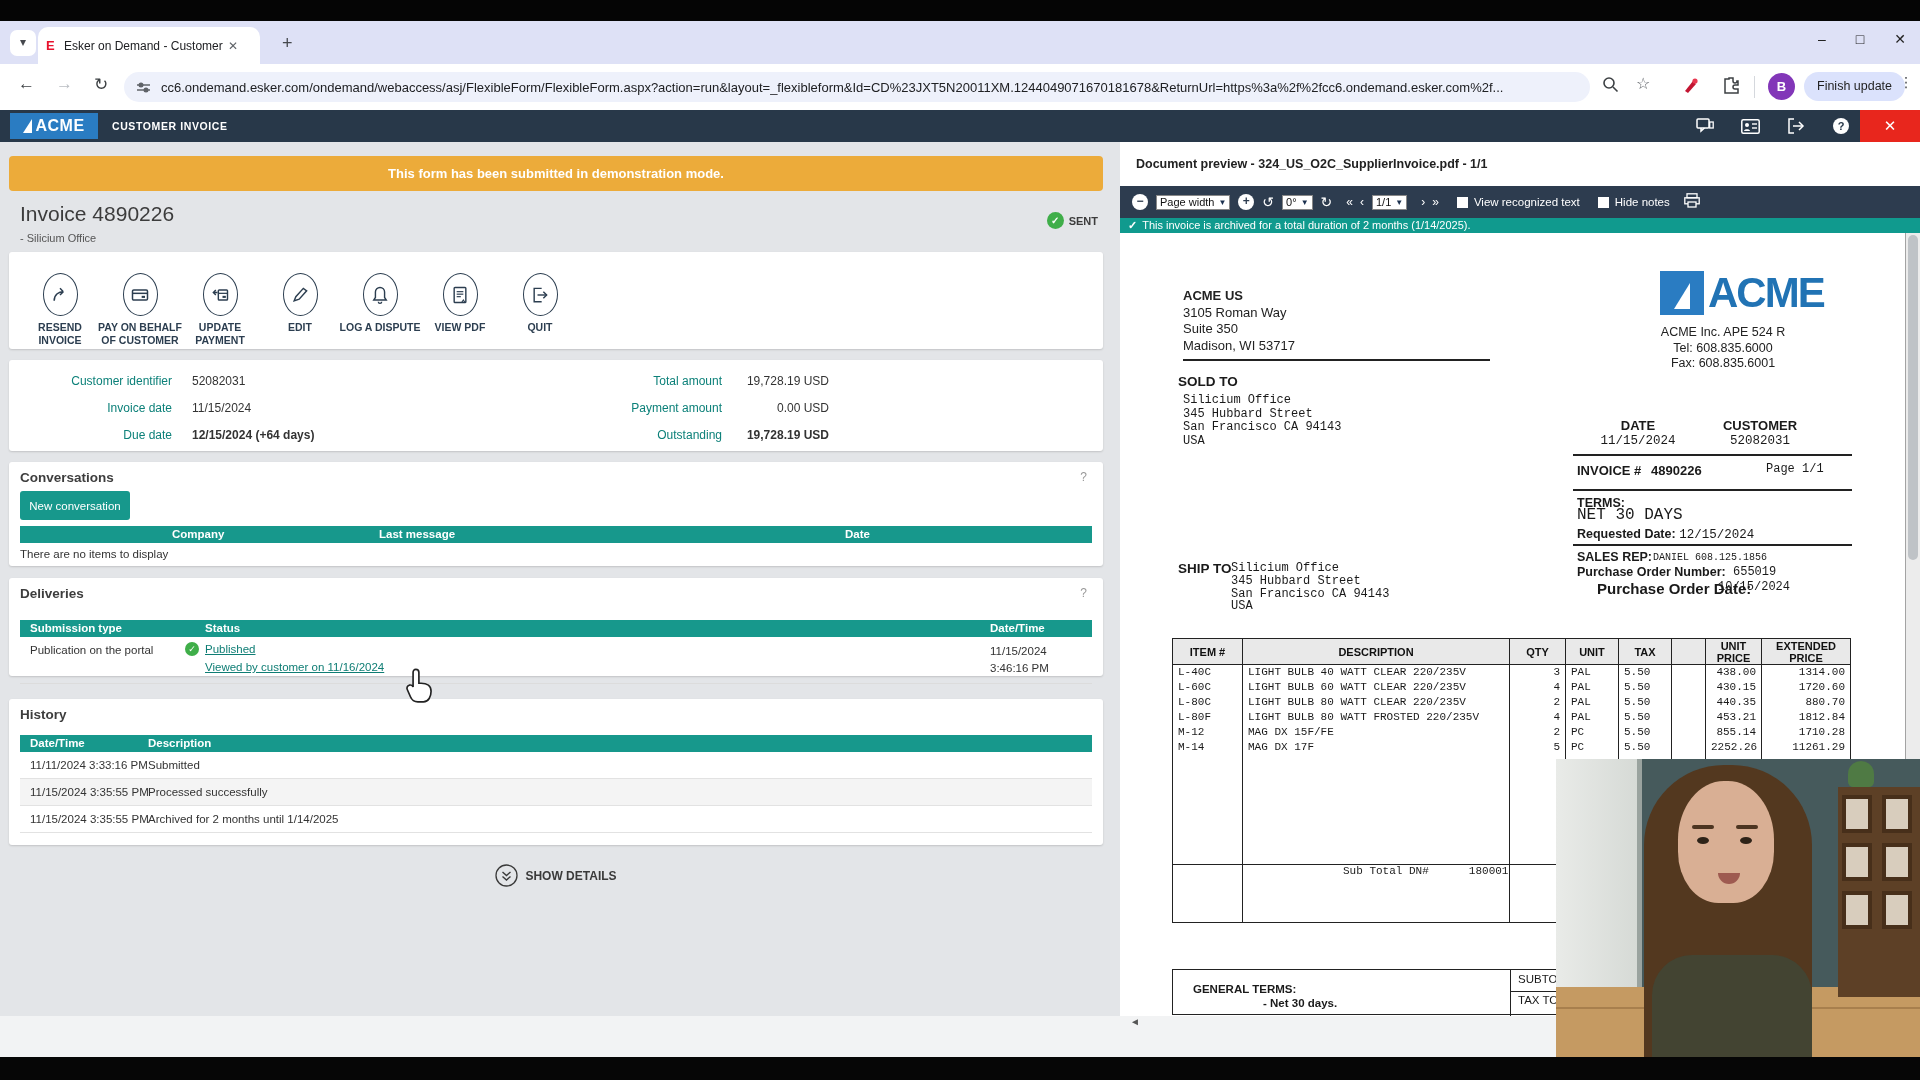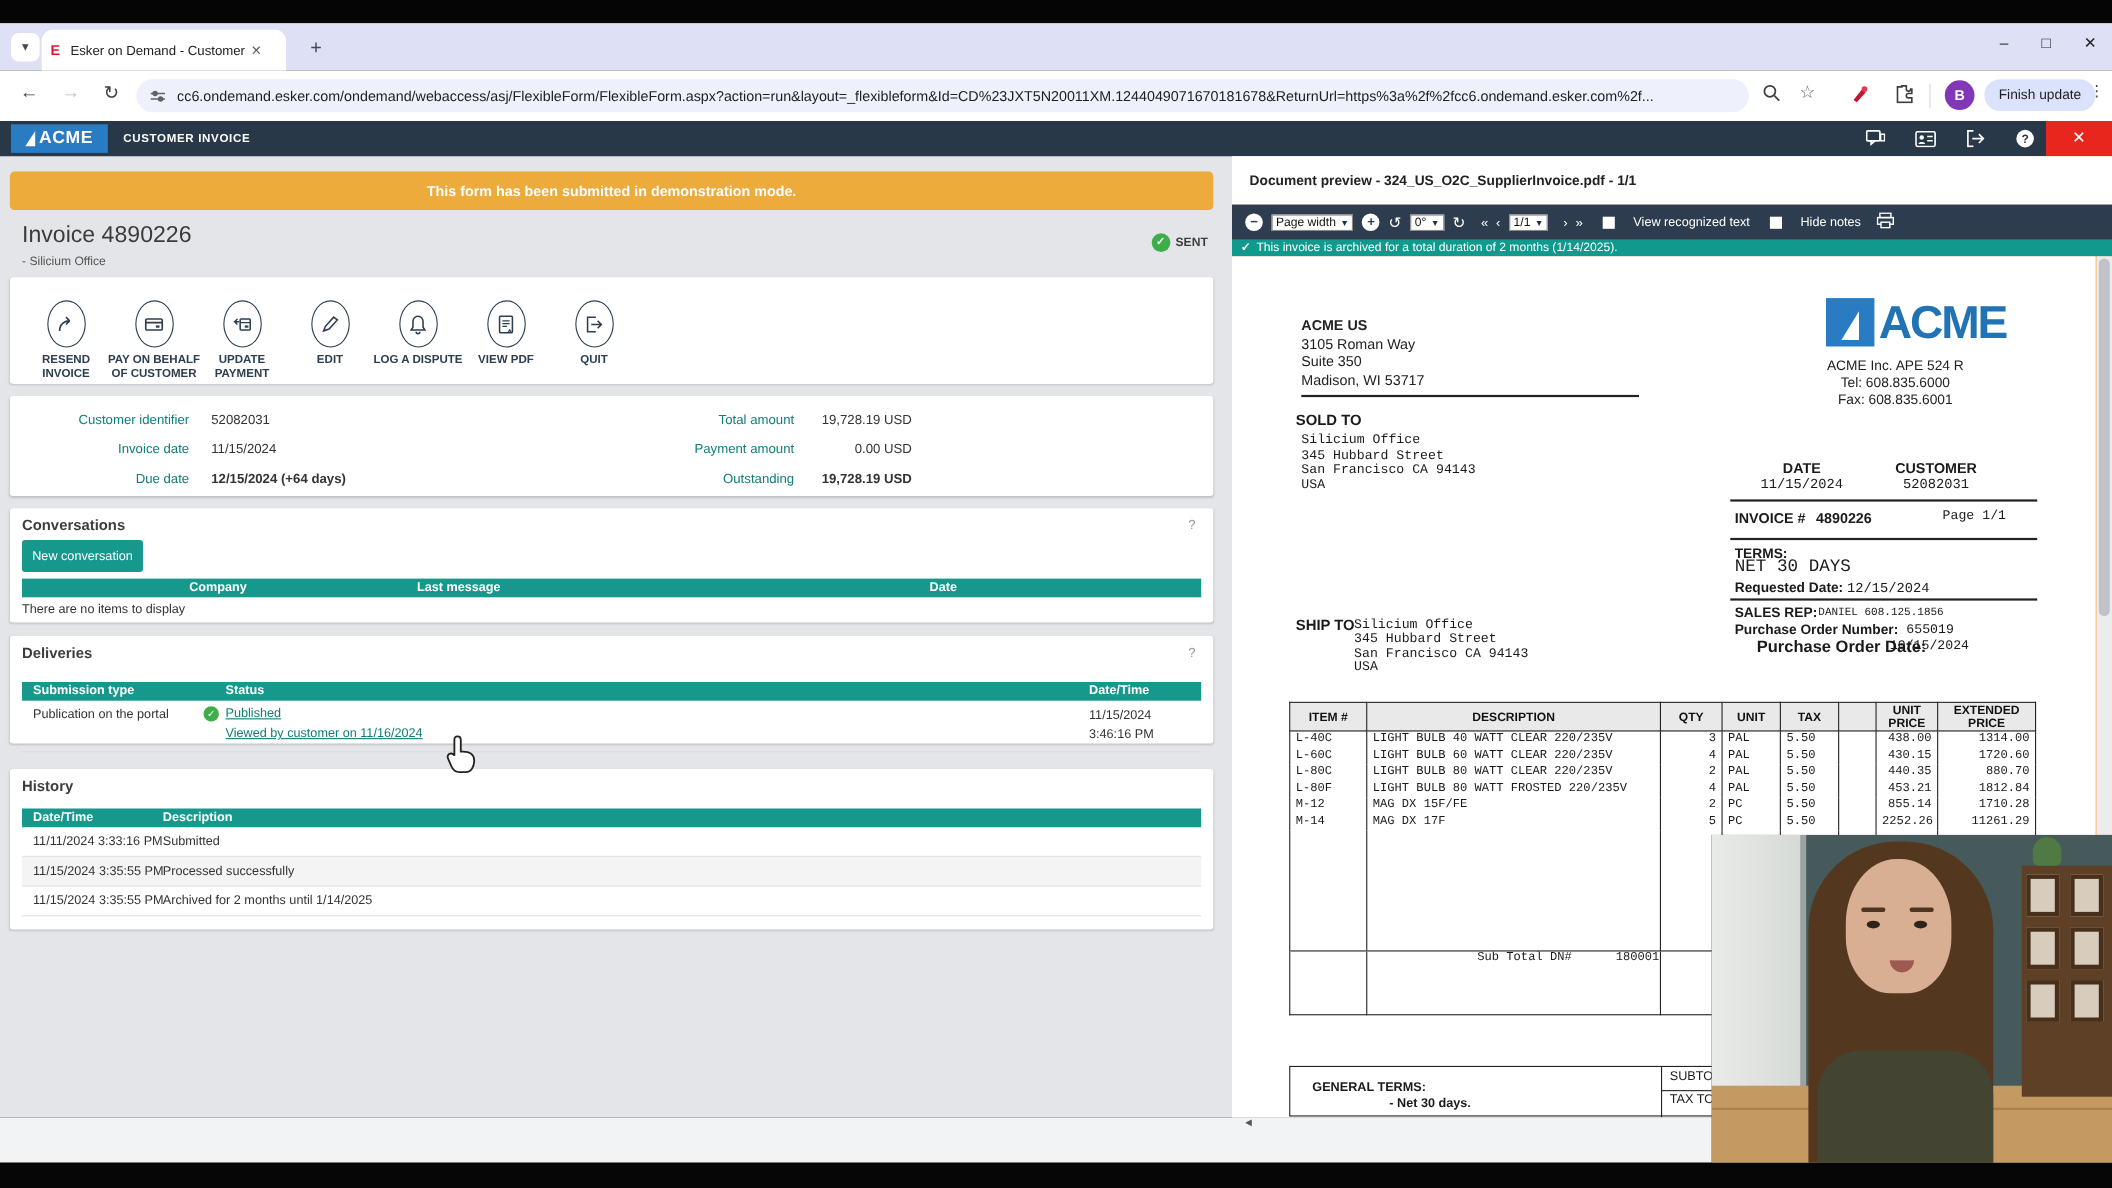--- a/index.html
+++ b/index.html
@@ -92,29 +92,29 @@
   .hist-bar { top:36px; }
   .hist-row { position:absolute; left:11px; width:1072px; height:27px; line-height:27px; font-size:11.5px; color:#333; border-bottom:1px solid #e2e2e2; }
   .hist-row .t { position:absolute; left:10px; }
   .hist-row .d { position:absolute; left:128px; }
   .hist-row.alt { background:#f4f4f4; }
 
   .show-details { position:absolute; left:9px; top:722px; width:1094px; text-align:center; }
   .sd-inner { display:inline-flex; align-items:center; gap:7px; font-size:12px; font-weight:bold; color:#3a3a3a; }
 
   
-  .right { position:absolute; left:1120px; top:0; width:800px; height:874px; background:#fdba74; }
+  .right { position:absolute; left:1120px; top:0; width:800px; height:874px; background:#a3a3a3; }
   .pv-header { position:absolute; top:0; left:0; width:800px; height:44px; font-size:12.5px; font-weight:bold; color:#222; line-height:44px; padding-left:16px; background:#fff; }
   .pv-toolbar { position:absolute; top:44px; left:0; width:800px; height:32px; background:#2d3c4f; display:flex; align-items:center; gap:8px; padding-left:12px; color:#fff; font-size:12px; }
   .circle-btn { width:16px; height:16px; border-radius:50%; background:#fff; color:#2d3c4f; font-size:12px; font-weight:bold; text-align:center; line-height:15px; }
   .tb-select { background:#fff; color:#111; font-size:11px; height:15px; border:1px solid #888; display:flex; align-items:center; padding:0 3px; gap:4px; }
   .tb-select .car { color:#1a2f4e; font-size:8px; }
   .tb-arrows { display:flex; gap:7px; font-size:12px; margin-left:6px; }
   .cb { width:11px; height:11px; background:#fff; display:inline-block; }
-  .tb-check { display:flex; align-items:center; gap:17px; margin-left:10px; font-size:11.5px; }
+  .tb-check { display:flex; align-items:center; gap:6px; margin-left:10px; font-size:11.5px; }
   .rot { font-size:14px; }
   .pv-notice { position:absolute; top:76px; left:0; width:800px; height:15px; background:#109a8e; color:#fff; font-size:11px; line-height:15px; padding-left:8px; }
   .pv-notice .chk { font-weight:bold; margin-right:5px; }
 
   .pdf { position:absolute; top:91px; left:0; width:785px; height:783px; background:#fff; overflow:hidden; color:#1a1a1a; }
   .mono { font-family:"Liberation Mono", monospace; }
   .abs { position:absolute; }
   .rule { position:absolute; background:#222; height:1.5px; }
   .pdf-vendor { left:63px; top:55px; font-size:13px; line-height:16.5px; color:#222; }
   .pdf-vendor .nm { font-weight:bold; }
@@ -454,20 +454,30 @@
         <div class="hist-row alt" style="top:80px">
           <span class="t">11/15/2024 3:35:55 PM</span>
             <span class="d">Processed successfully</span>
         </div>
         <div class="hist-row" style="top:107px">
           <span class="t">11/15/2024 3:35:55 PM</span>
             <span class="d">Archived for 2 months until 1/14/2025</span>
         </div>
       </div>
 
+      <div class="show-details">
+        <span class="sd-inner">
+          <svg width="23" height="23" viewBox="0 0 23 23">
+              <circle cx="11.5" cy="11.5" r="10.5" fill="none" stroke="#3a3a3a" stroke-width="1.3"></circle>
+              <path d="M7.5 8 L11.5 11.5 L15.5 8" fill="none" stroke="#3a3a3a" stroke-width="1.4"></path>
+              <path d="M7.5 12.5 L11.5 16 L15.5 12.5" fill="none" stroke="#3a3a3a" stroke-width="1.4"></path>
+            </svg>
+          <span>SHOW DETAILS</span>
+        </span>
+      </div>
     </div>
 
     <div class="right">
       <div class="pv-header">Document preview - 324_US_O2C_SupplierInvoice.pdf - 1/1</div>
 
       <div class="pv-toolbar">
         <span class="circle-btn">−</span>
         <span class="tb-select">
             <span>Page width</span>
             <span class="car">▼</span>

